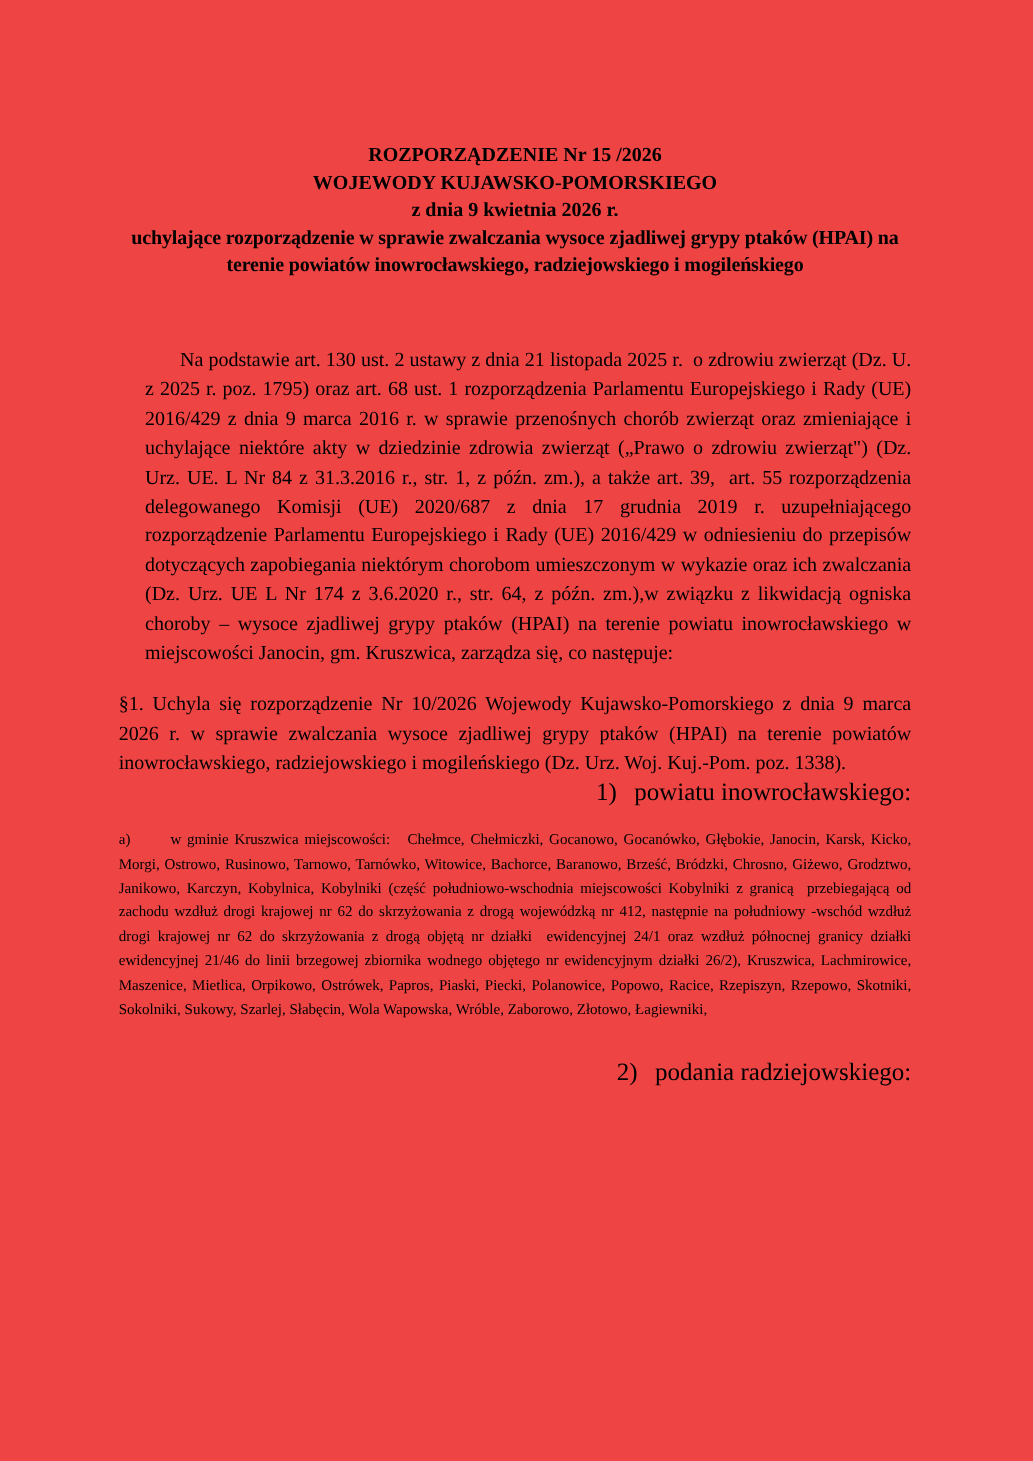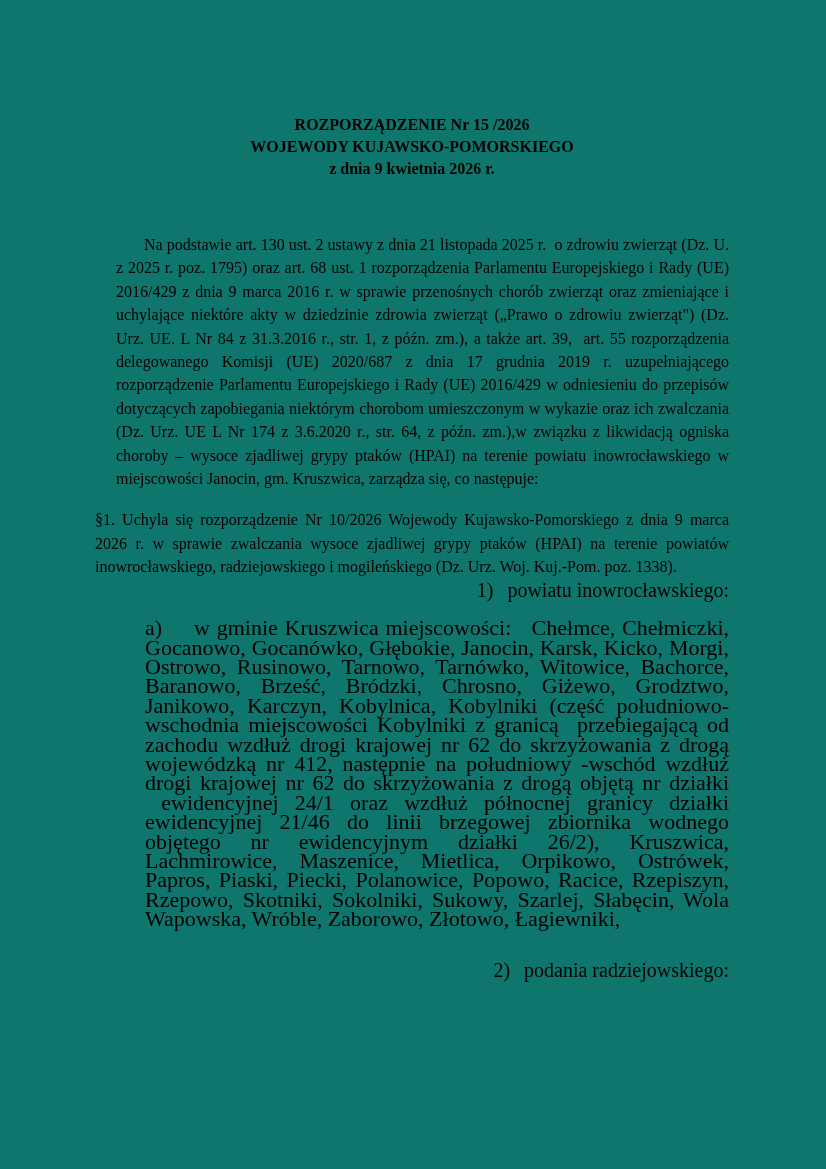--- a/index.html
+++ b/index.html
@@ -2,21 +2,21 @@
 <html lang="pl"><head>
 <meta charset="utf-8">
 <style>
   html, body { margin: 0; padding: 0; background: #e8e8e8; }
   body { font-family: "Liberation Serif", "DejaVu Serif", serif; color: #000; }
   .page {
     position: relative;
     width: 826px;
     height: 1169px;
     margin: 0 auto;
-    background: #0f766e;
+    background: #ef4444;
     box-sizing: border-box;
     padding: 114px 97px 40px 95px;
     overflow: hidden;
   }
   p { margin: 0; padding: 0; }
 
   .title-block {
     text-align: center;
     font-weight: bold;
     font-size: 16px;
@@ -39,40 +39,40 @@
 
   .list-item {
     font-size: 20px;
     line-height: 23.4px;
     margin-left: 38px;
     text-align: right;
   }
   .item-2 { margin-top: 30px; }
 
   .sub-item {
-    font-size: 22px;
+    font-size: 12px;
     line-height: 19.4px;
     text-align: justify;
-    margin-left: 50px;
   }
   .sub-1 { margin-top: 16px; }
   .sub-2 { margin-top: 28px; }
 
   .num-gap { display: inline-block; width: 14px; }
   .tab-gap { display: inline-block; width: 32px; }
 </style>
 </head>
 <body>
 
 <div class="page">
 
   <header class="title-block">
     <div>ROZPORZĄDZENIE Nr 15 /2026</div>
     <div>WOJEWODY KUJAWSKO-POMORSKIEGO</div>
     <div>z dnia 9 kwietnia 2026 r.</div>
+    <div class="title-subject">uchylające rozporządzenie w sprawie zwalczania wysoce zjadliwej grypy ptaków (HPAI) na terenie powiatów inowrocławskiego, radziejowskiego i mogileńskiego</div>
   </header>
 
   <p class="body-par preamble">Na podstawie art. 130 ust. 2 ustawy z dnia 21 listopada 2025 r. &nbsp;o zdrowiu zwierząt (Dz. U. z 2025 r. poz. 1795) oraz art. 68 ust. 1 rozporządzenia Parlamentu Europejskiego i Rady (UE) 2016/429 z dnia 9 marca 2016 r. w sprawie przenośnych chorób zwierząt oraz zmieniające i uchylające niektóre akty w dziedzinie zdrowia zwierząt („Prawo o zdrowiu zwierząt") (Dz. Urz. UE. L Nr 84 z 31.3.2016 r., str. 1, z późn. zm.), a także art. 39, &nbsp;art. 55 rozporządzenia delegowanego Komisji (UE) 2020/687 z dnia 17 grudnia 2019 r. uzupełniającego rozporządzenie Parlamentu Europejskiego i Rady (UE) 2016/429 w odniesieniu do przepisów dotyczących zapobiegania niektórym chorobom umieszczonym w wykazie oraz ich zwalczania (Dz. Urz. UE L Nr 174 z 3.6.2020 r., str. 64, z późn. zm.),w związku z likwidacją ogniska choroby – wysoce zjadliwej grypy ptaków (HPAI) na terenie powiatu inowrocławskiego w miejscowości Janocin, gm. Kruszwica, zarządza się, co następuje:</p>
 
   <p class="body-par section-1">§1. Uchyla się rozporządzenie Nr 10/2026 Wojewody Kujawsko-Pomorskiego z dnia 9 marca 2026 r. w sprawie zwalczania wysoce zjadliwej grypy ptaków (HPAI) na terenie powiatów inowrocławskiego, radziejowskiego i mogileńskiego (Dz. Urz. Woj. Kuj.-Pom. poz. 1338).</p>
 
 
   <p class="list-item item-1"><span>1)</span><span class="num-gap"></span><span>powiatu inowrocławskiego:</span></p>
 
   <p class="sub-item sub-1"><span>a)</span><span class="tab-gap"></span><span>w gminie Kruszwica miejscowości: &nbsp;&nbsp;Chełmce, Chełmiczki, Gocanowo, Gocanówko, Głębokie, Janocin, Karsk, Kicko, Morgi, Ostrowo, Rusinowo, Tarnowo, Tarnówko, Witowice, Bachorce, Baranowo, Brześć, Bródzki, Chrosno, Giżewo, Grodztwo, Janikowo, Karczyn, Kobylnica, Kobylniki (część południowo-wschodnia miejscowości Kobylniki z granicą &nbsp;przebiegającą od zachodu wzdłuż drogi krajowej nr 62 do skrzyżowania z drogą wojewódzką nr 412, następnie na południowy -wschód wzdłuż drogi krajowej nr 62 do skrzyżowania z drogą objętą nr działki &nbsp;ewidencyjnej 24/1 oraz wzdłuż północnej granicy działki ewidencyjnej 21/46 do linii brzegowej zbiornika wodnego objętego nr ewidencyjnym działki 26/2), Kruszwica, Lachmirowice, Maszenice, Mietlica, Orpikowo, Ostrówek, Papros, Piaski, Piecki, Polanowice, Popowo, Racice, Rzepiszyn, Rzepowo, Skotniki, Sokolniki, Sukowy, Szarlej, Słabęcin, Wola Wapowska, Wróble, Zaborowo, Złotowo, Łagiewniki,</span></p>

